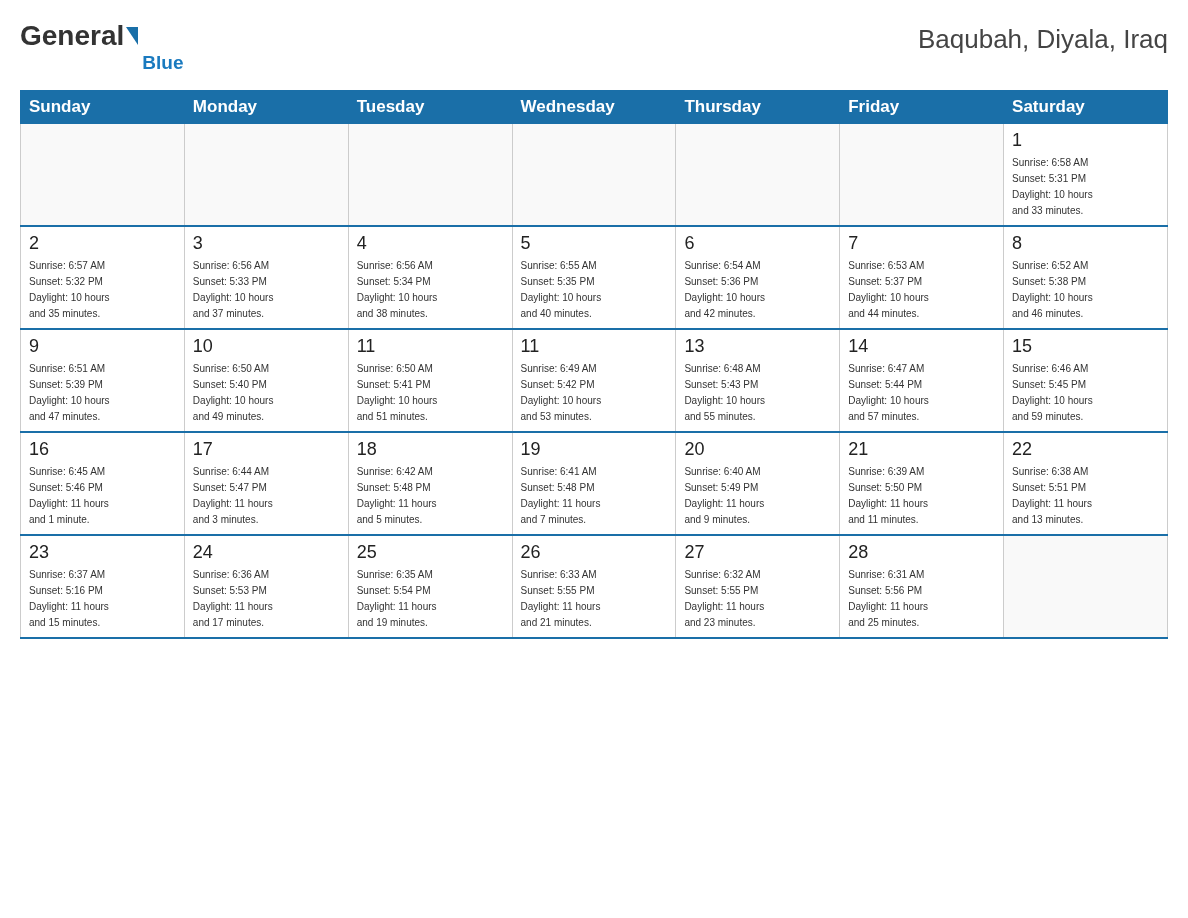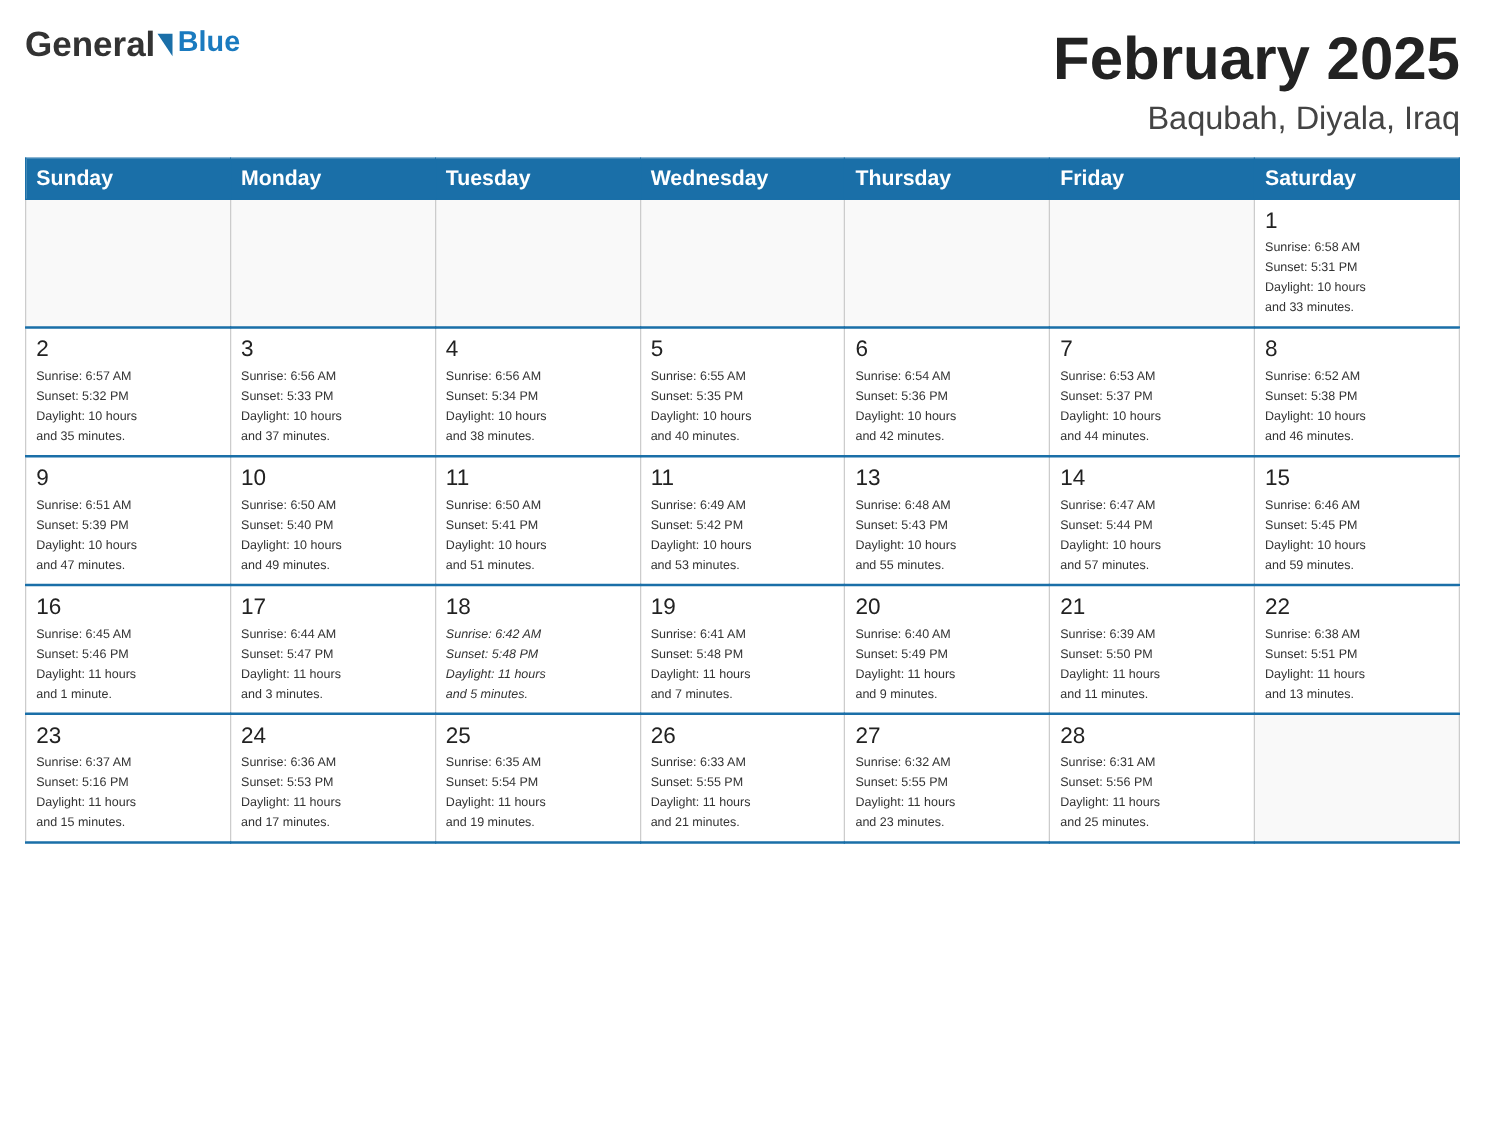--- a/index.html
+++ b/index.html
@@ -84,39 +84,39 @@
     }
     .day-info {
       font-size: 10px;
       line-height: 1.6;
       color: #333;
     }
     .empty-cell {
       background: #f9f9f9;
     }
     .logo-line2 {
-      font-size: 23px;
+      font-size: 19px;
       color: #1a7abf;
       font-weight: bold;
       margin-left: 2px;
+      margin-top: 32px;
     }
   </style>
 </head>
 <body>
 
 <div class="header">
   <div class="logo">
     <div class="logo-text">
       <span class="logo-general">General</span>
       <span class="logo-arrow"></span>
     </div>
     <div class="logo-line2">Blue</div>
   </div>
   <div class="title-area">
-    <div class="month-title">February 2025</div>
     <div class="location-title">Baqubah, Diyala, Iraq</div>
   </div>
 </div>
 
 <table class="calendar">
   <thead>
     <tr>
     <th>Sunday</th>
         <th>Monday</th>
         <th>Tuesday</th>
@@ -254,21 +254,21 @@
         </td>
         <td>
           <div class="day-number">17</div>
           <div class="day-info" style="white-space: pre-line;">Sunrise: 6:44 AM
 Sunset: 5:47 PM
 Daylight: 11 hours
 and 3 minutes.</div>
         </td>
         <td>
           <div class="day-number">18</div>
-          <div class="day-info" style="white-space: pre-line; font-style: italic;">Sunrise: 6:42 AM
+          <div class="day-info" style="white-space: pre-line;">Sunrise: 6:42 AM
 Sunset: 5:48 PM
 Daylight: 11 hours
 and 5 minutes.</div>
         </td>
         <td>
           <div class="day-number">19</div>
           <div class="day-info" style="white-space: pre-line;">Sunrise: 6:41 AM
 Sunset: 5:48 PM
 Daylight: 11 hours
 and 7 minutes.</div>

